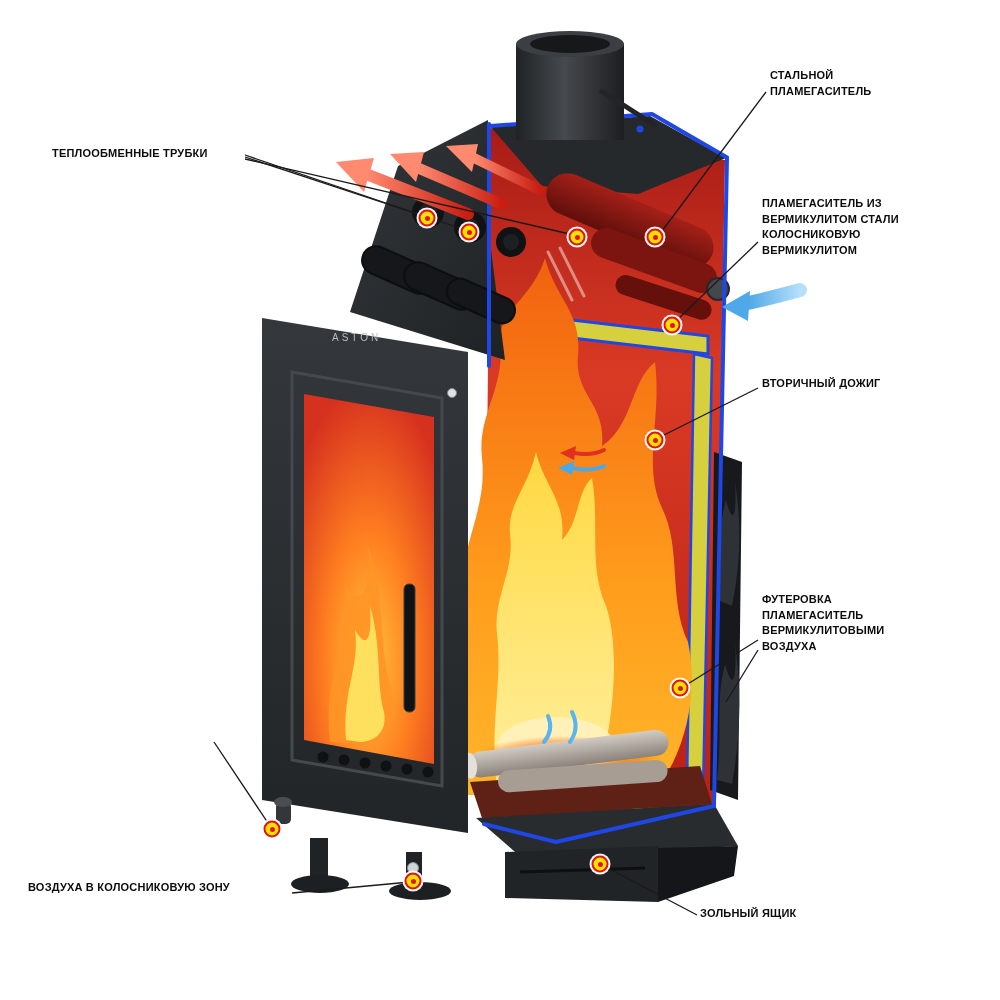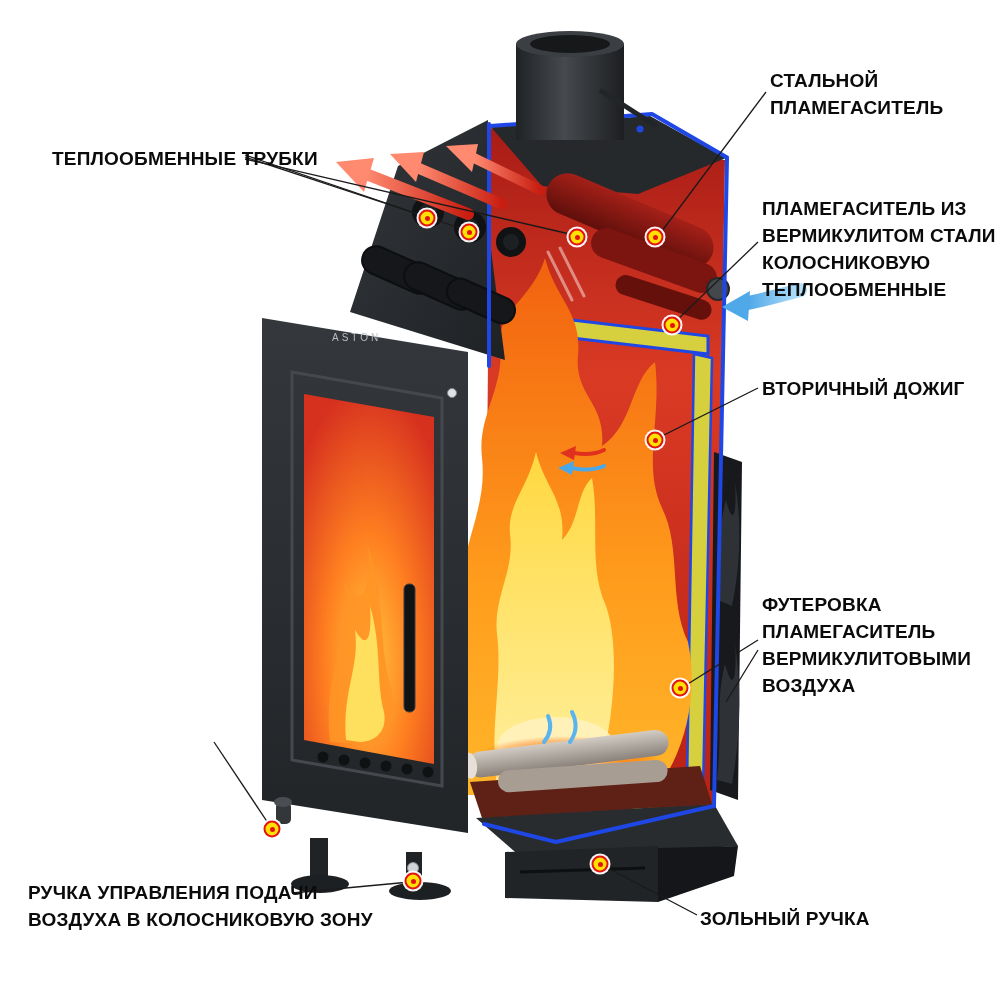--- a/index.html
+++ b/index.html
@@ -2,21 +2,21 @@
 <html><head>
 <meta charset="utf-8">
 <style>
   html,body{margin:0;padding:0;background:#ffffff;}
   #canvas{
     position:relative;width:1000px;height:1000px;background:#ffffff;overflow:hidden;
     font-family:"Liberation Sans", sans-serif;
   }
   svg.stove{position:absolute;left:0;top:0;width:1000px;height:1000px;}
   .label{
-    position:absolute;font-size:19px;font-weight:700;color:#0b0b0b;
+    position:absolute;font-size:11px;font-weight:700;color:#0b0b0b;
     line-height:1.42;letter-spacing:.2px;white-space:nowrap;
   }
   .marker{
     position:absolute;width:13px;height:13px;border-radius:50%;
     background:#ffe000;border:2px solid #e31313;
     box-shadow:0 0 0 2px rgba(255,255,255,.95);
     transform:translate(-50%,-50%);
   }
   .marker::after{
     content:"";position:absolute;left:50%;top:50%;width:5px;height:5px;
@@ -275,37 +275,36 @@
 
   <div class="label" style="left:770px;top:68px">
     <div>СТАЛЬНОЙ</div>
     <div>ПЛАМЕГАСИТЕЛЬ</div>
   </div>
 
   <div class="label" style="left:762px;top:196px">
     <div>ПЛАМЕГАСИТЕЛЬ ИЗ</div>
     <div>ВЕРМИКУЛИТОМ СТАЛИ</div>
     <div>КОЛОСНИКОВУЮ</div>
-    <div>ТЕПЛООБМЕННЫЕ</div>
+    <div>ВЕРМИКУЛИТОМ</div>
   </div>
 
   <div class="label" style="left:762px;top:376px">
     <div>ВТОРИЧНЫЙ ДОЖИГ</div>
   </div>
 
   <div class="label" style="left:762px;top:592px">
     <div>ФУТЕРОВКА</div>
     <div>ПЛАМЕГАСИТЕЛЬ</div>
     <div>ВЕРМИКУЛИТОВЫМИ</div>
     <div>ВОЗДУХА</div>
   </div>
 
 
   <div class="label" style="left:28px;top:880px">
-    <div>РУЧКА УПРАВЛЕНИЯ ПОДАЧИ</div>
     <div>ВОЗДУХА В КОЛОСНИКОВУЮ ЗОНУ</div>
   </div>
 
   <div class="label" style="left:700px;top:906px">
-    <div>ЗОЛЬНЫЙ РУЧКА</div>
+    <div>ЗОЛЬНЫЙ ЯЩИК</div>
   </div>
 
 </div>
 
 </body></html>

